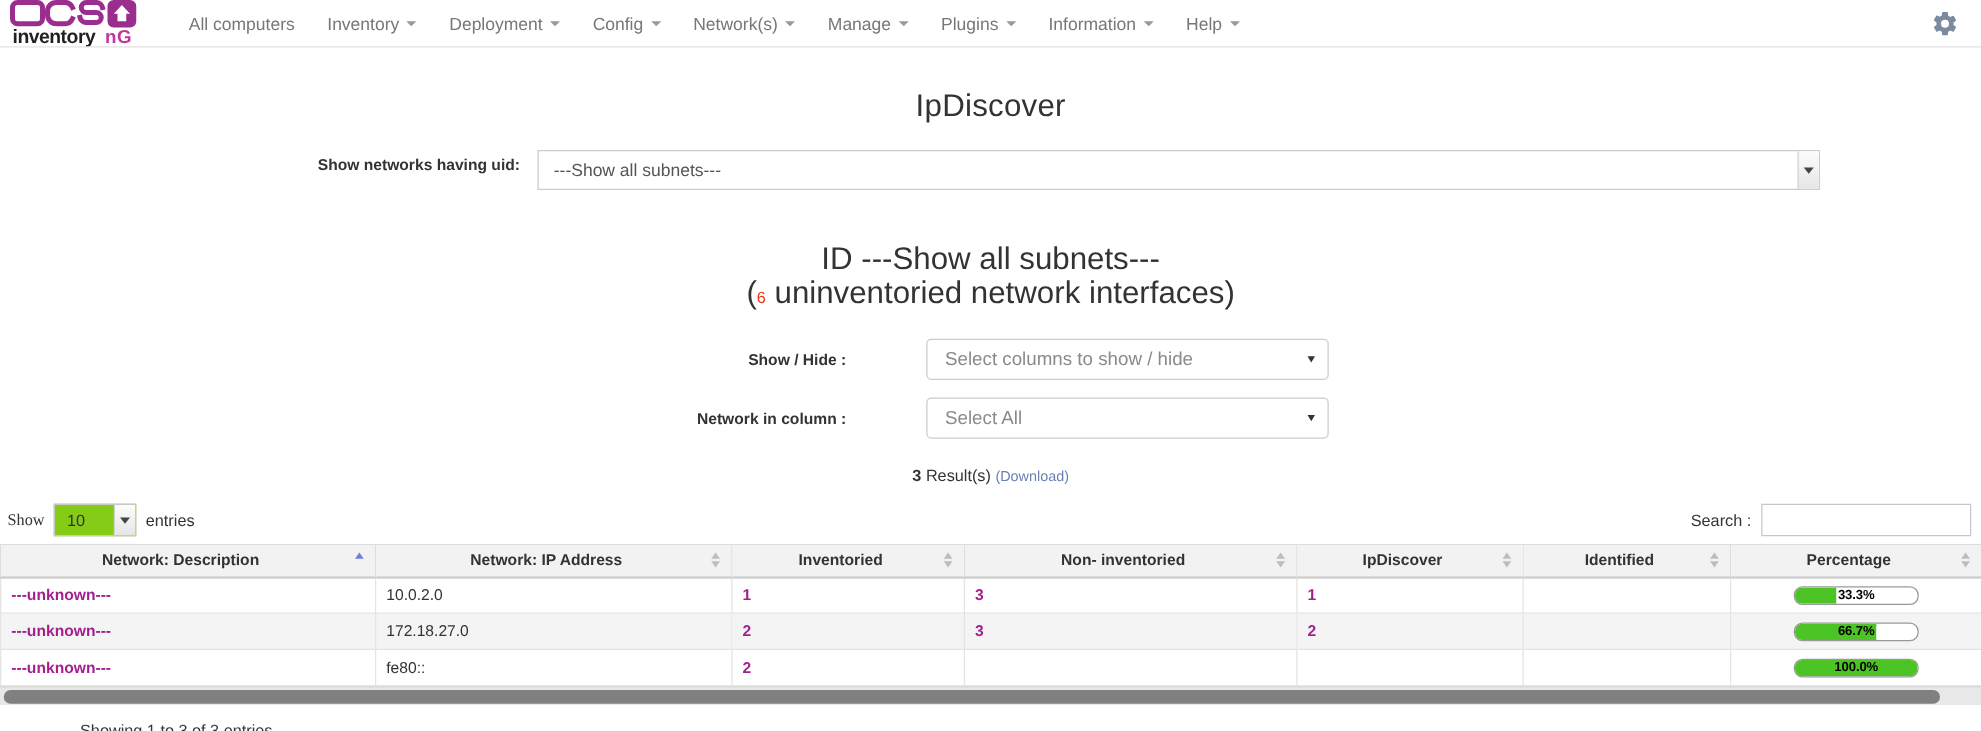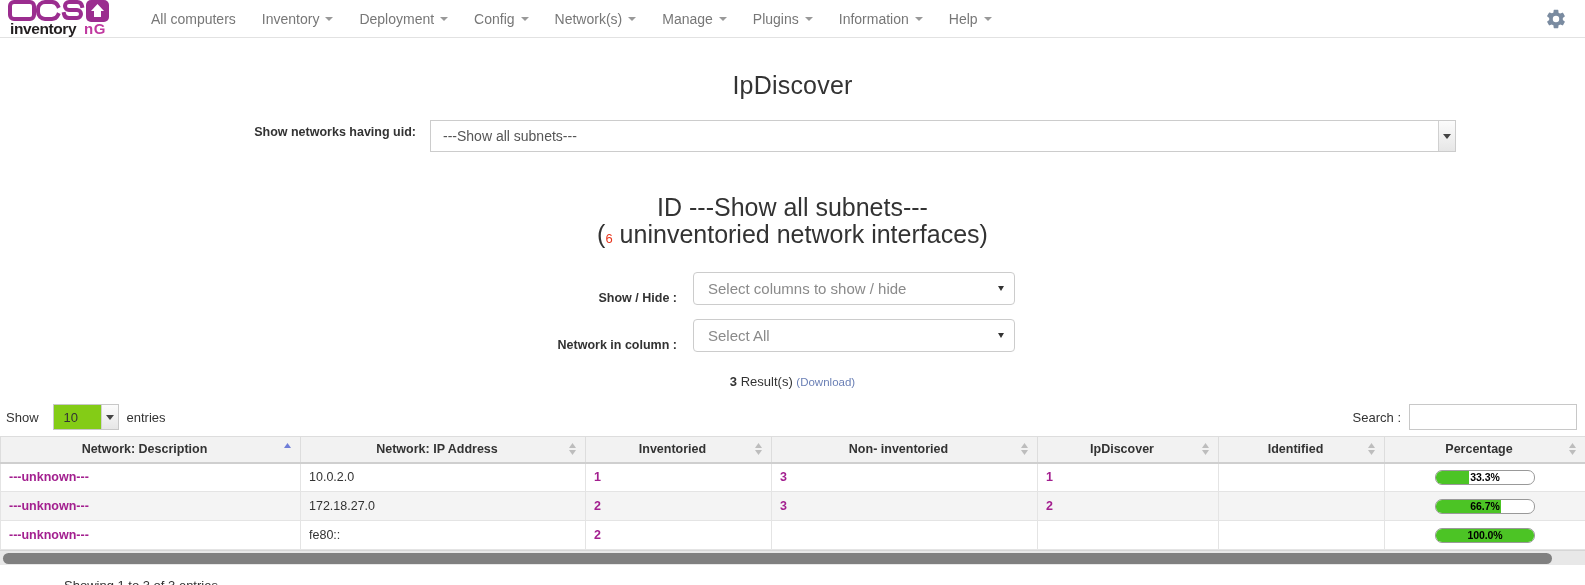--- a/index.html
+++ b/index.html
@@ -132,22 +132,23 @@
   }
   .subnet-head .count {
     color: #e8341c;
     font-size: 13px;
     vertical-align: baseline;
   }
 
   
   .form-row {
     display: flex;
-    align-items: flex-end;
+    align-items: center;
     margin-top: 14px;
+    gap: 48px;
   }
   .form-row.first { margin-top: 20px; }
   .form-label {
     width: 693px;
     text-align: right;
     font-weight: bold;
     font-size: 12.5px;
     color: #333;
     padding-right: 16px;
   }
@@ -194,21 +195,21 @@
 
   
   .table-controls {
     display: flex;
     align-items: center;
     justify-content: space-between;
     margin-top: 15px;
     padding: 0 8px 0 6px;
   }
   .length-box { display: flex; align-items: center; font-size: 13px; color: #333; }
-  .length-box .lbl { margin-right: 14px; }
+  .length-box .lbl { margin-right: 7px; font-family: Liberation Serif, serif; }
   .length-box .lbl2 { margin-left: 8px; }
   select.len {
     width: 66px;
     height: 26px;
     border: 1px solid #c8c8c8;
     background: #84cc16;
     font-size: 13px;
     color: #333;
     padding-left: 10px;
     font-family: "Liberation Sans", sans-serif;

